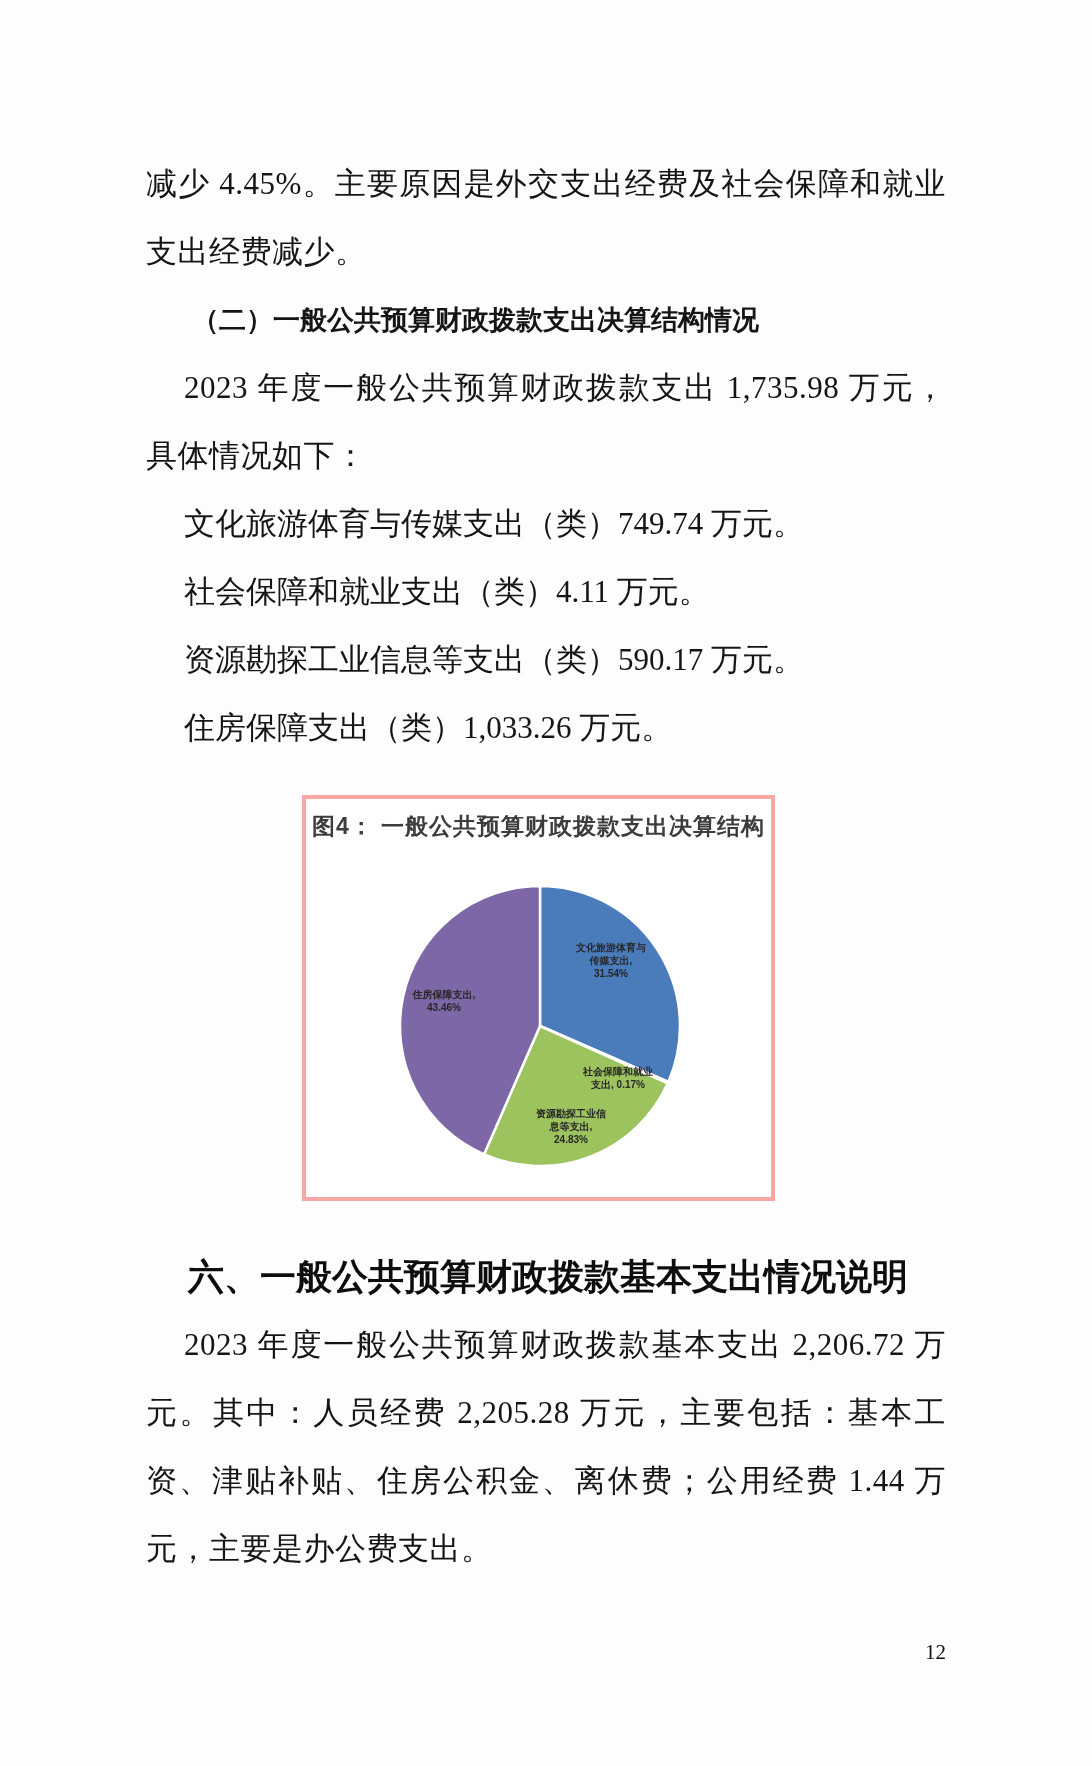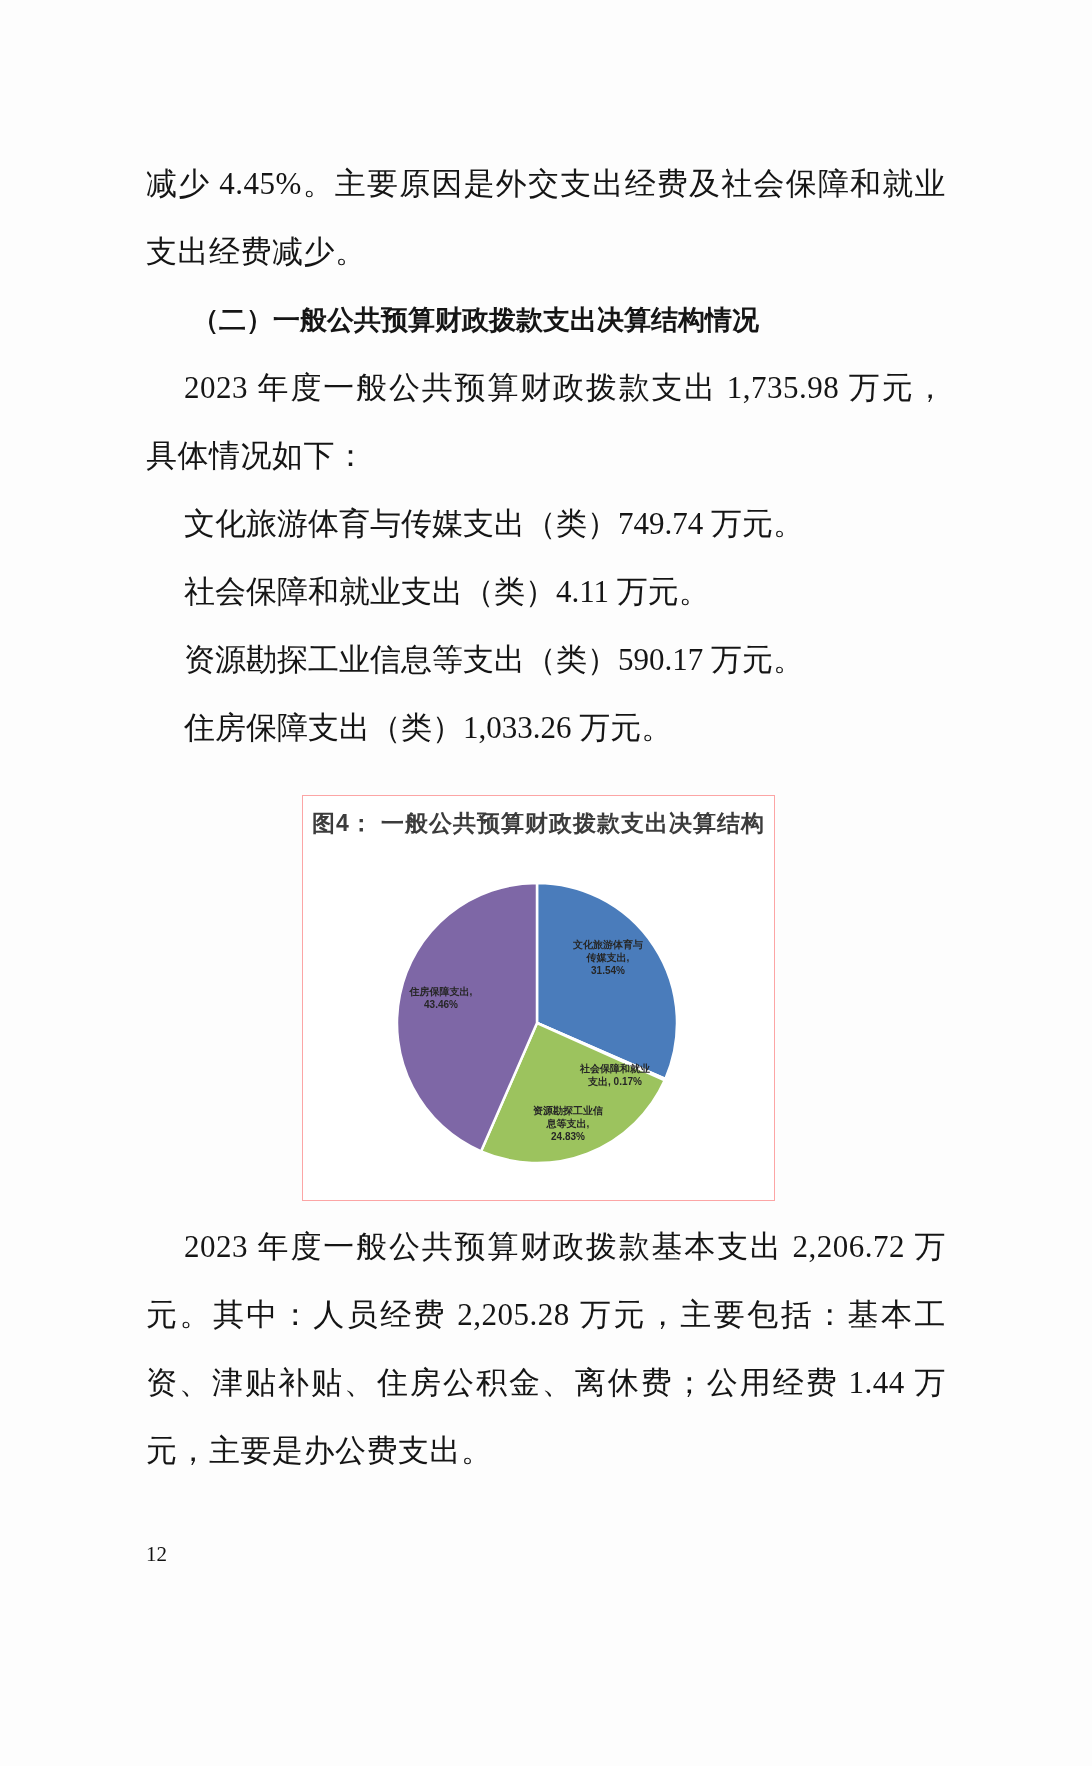--- a/index.html
+++ b/index.html
@@ -48,22 +48,22 @@
     font-size: 36px;
     line-height: 68px;
     font-weight: bold;
     text-indent: 42px;
     margin: 42px 0 0 0;
     color: #0d0d0d;
   }
   .chart-figure {
     position: relative;
     width: 473px; height: 406px;
-    margin: 33px 0 12px 156px;
-    border: 1px solid #fca5a5;
+    margin: 33px 0 0 156px;
+    border: 4px solid #fca5a5;
     background: #ffffff;
     box-sizing: border-box;
   }
   .chart-title {
     position: relative;
     z-index: 2;
     margin-top: 12px;
     text-align: center;
     font-family: "Liberation Sans", "DejaVu Sans", sans-serif;
     font-size: 23px;
@@ -85,21 +85,21 @@
     font-weight: bold;
     color: #262626;
     line-height: 1.32;
     text-align: center;
     white-space: pre-line;
     pointer-events: none;
   }
   .page-number {
     width: 800px;
     margin-top: 57px;
-    text-align: left;
+    text-align: right;
     font-size: 21px;
     line-height: 24px;
     color: #111;
   }
 </style>
 </head>
 <body>
 
 <div class="page">
 
@@ -128,18 +128,19 @@
 31.54%</div>
       <div class="pie-label" style="left: 312px; top: 279px;">社会保障和就业
 支出, 0.17%</div>
       <div class="pie-label" style="left: 265px; top: 328px;">资源勘探工业信
 息等支出,
 24.83%</div>
       <div class="pie-label" style="left: 138px; top: 202px;">住房保障支出,
 43.46%</div>
     </div>
 
+  <p class="h6">六、一般公共预算财政拨款基本支出情况说明</p>
 
   <p class="para indent">2023 年度一般公共预算财政拨款基本支出 2,206.72 万元。其中：人员经费 2,205.28 万元，主要包括：基本工资、津贴补贴、住房公积金、离休费；公用经费 1.44 万元，主要是办公费支出。</p>
 
   <div class="page-number">12</div>
 
 </div>
 
 </body></html>

